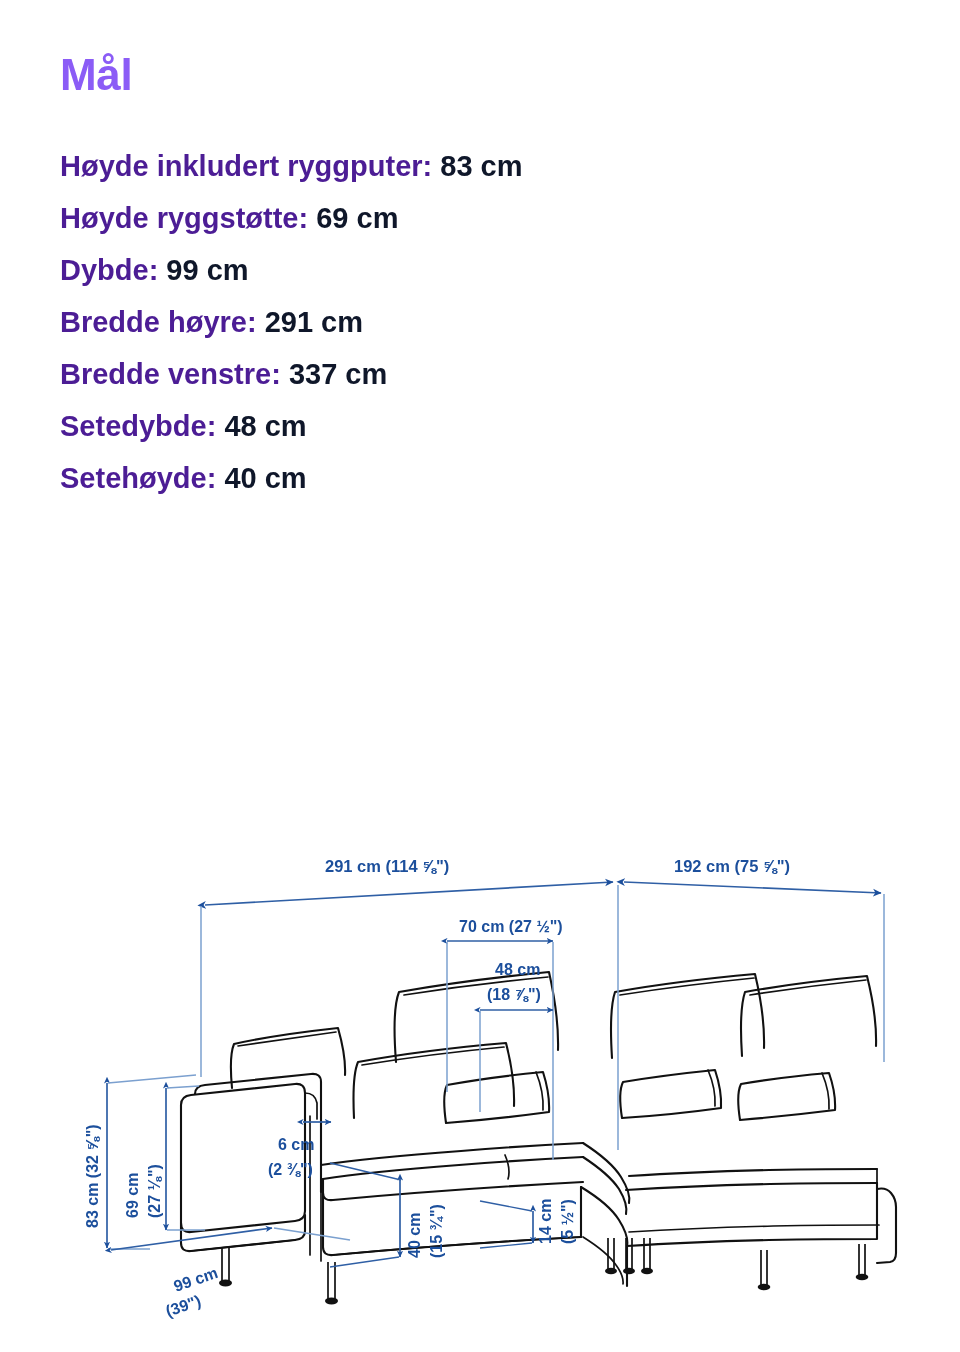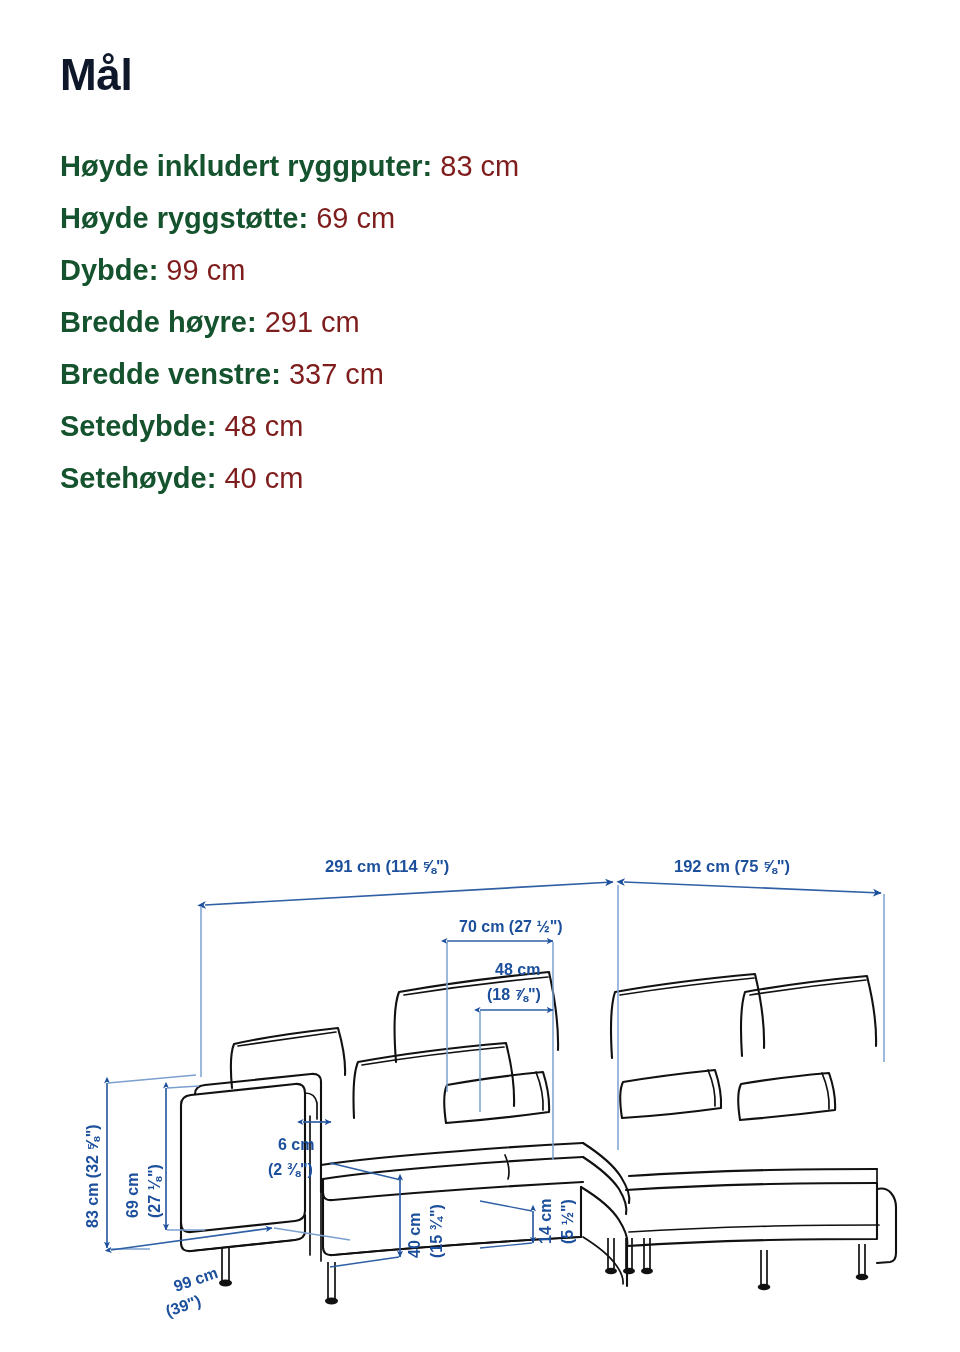--- a/index.html
+++ b/index.html
@@ -15,44 +15,44 @@
     font-family: "Liberation Sans", "DejaVu Sans", sans-serif;
     -webkit-font-smoothing: antialiased;
   }
 
   
   .page-title {
     position: absolute;
     left: 60px; top: 20px;
     font-size: 44px;
     font-weight: 700;
-    color: #0f172a;
+    color: #8b5cf6;
     letter-spacing: -0.3px;
     line-height: 1.2;
   }
 
   
   .spec-list {
     position: absolute;
     left: 60px; top: 140px;
     width: 840px;
   }
   .spec-row {
     font-size: 29px;
     line-height: 52px;
     color: #545454;
     white-space: nowrap;
   }
   .spec-label {
     font-weight: 700;
-    color: #14532d;
+    color: #4c1d95;
   }
   .spec-value {
-    font-weight: 400;
-    color: #7f1d1d;
+    font-weight: 700;
+    color: #0f172a;
   }
 
   
   .diagram-wrap {
     position: absolute;
     left: 0; top: 830px;
     width: 960px; height: 520px;
   }
   .diagram-wrap svg { display: block; }
 

